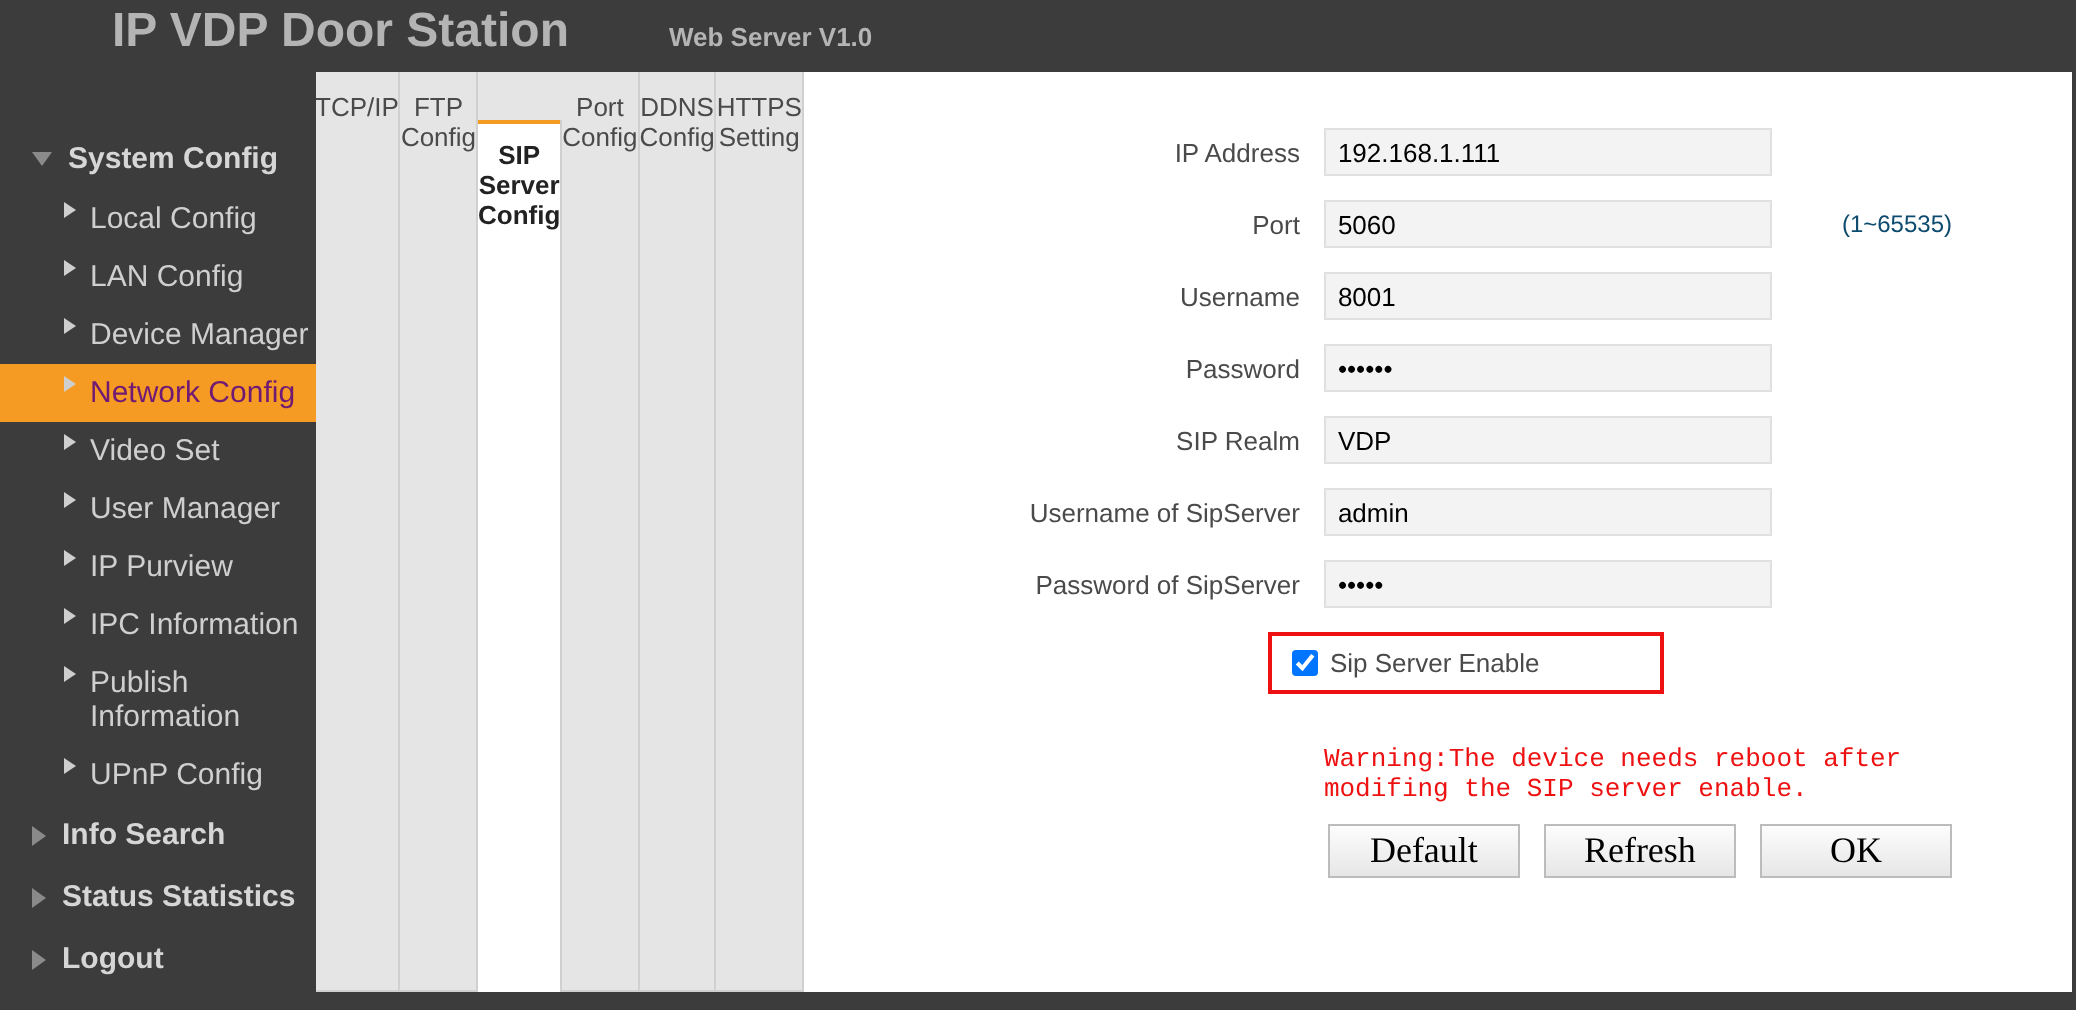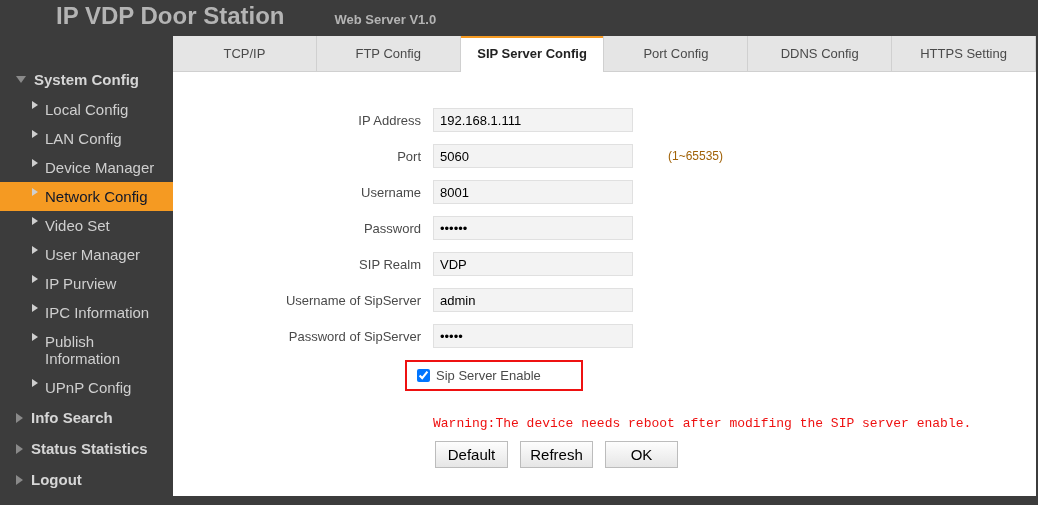--- a/index.html
+++ b/index.html
@@ -13,42 +13,42 @@
     .content { display:flex; height:460px; }
 
     
     .sidebar { width:173px; background:#3c3c3c; padding-top:28px; }
     .group   { color:#d6d6d6; font-size:15px; font-weight:bold; padding:7px 0 7px 16px; cursor:pointer; display:flex; align-items:center; }
     .group .chev { width:0;height:0;border-left:5px solid transparent;border-right:5px solid transparent;border-top:7px solid #8a8a8a; margin-right:8px; }
     .group.collapsed .chev,
     .group .chev.right { border-top:5px solid transparent;border-bottom:5px solid transparent;border-left:7px solid #8a8a8a; border-right:none; }
     .item { color:#cfcfcf; font-size:15px; padding:6px 0 6px 32px; cursor:pointer; display:flex; align-items:flex-start; }
     .item::before { content:""; width:0;height:0;border-top:4px solid transparent;border-bottom:4px solid transparent;border-left:6px solid #cfcfcf; margin-right:7px; }
-    .item.active { background:#f59a22; color:#0f172a; }
+    .item.active { background:#f59a22; color:#701a75; }
 
     
-    .main { flex:1; background:#fff; display:flex; flex-direction:column; border-right:2px solid #3c3c3c;justify-content:space-between; }
+    .main { flex:1; background:#fff; display:flex; border-right:2px solid #3c3c3c;justify-content:space-between; }
     .tabs { display:flex; background:#e5e5e5; }
     .tab  { flex:1; text-align:center; font-size:13px; color:#4a4a4a; padding:10px 0; border-bottom:1px solid #d0d0d0; border-right:1px solid #d0d0d0; cursor:pointer; }
-    .tab.active { background:#fff; font-weight:bold; color:#222; border-bottom:none; position:relative; }
+    .tab.active { background:#fff; font-weight:bold; color:#222; border-bottom:none; position:relative;margin-top:24px; }
     .tab.active::before { content:""; position:absolute; top:0; left:0; right:0; height:2px; background:#f59a22; }
 
     .form { padding:28px 60px; font-size:13px; color:#4a4a4a; }
     .row  { display:flex; align-items:center; margin-bottom:12px; }
     .lbl  { width:200px; text-align:right; padding-right:12px; }
-    .inp  { width:200px; height:24px; background:#f3f3f3; border:1px solid #e0e0e0; padding:0 6px; font-size:13px; font-family:inherit; }
-    .hint { font-size:12px; color:#a16207; margin-left:35px; }
+    .inp  { width:224px; height:24px; background:#f3f3f3; border:1px solid #e0e0e0; padding:0 6px; font-size:13px; font-family:inherit; }
+    .hint { font-size:12px; color:#0c4a6e; margin-left:35px; }
 
-    .cbx-wrap { margin-left:172px; border:2px solid #e11; padding:6px 40px 6px 10px; display:inline-flex; align-items:center; }
+    .cbx-wrap { margin-left:172px; border:2px solid #e11; padding:6px 60px 6px 10px; display:inline-flex; align-items:center; }
     .cbx-wrap input { margin-right:6px; }
 
     .warn { color:#e11; font-size:13px; margin:25px 0 10px 200px;font-family:Liberation Mono, monospace; }
 
     .btns { margin-left:202px; display:flex; gap:12px; }
-    .btn  { width:73px; height:27px; background:linear-gradient(#fdfdfd,#e6e6e6); border:1px solid #bcbcbc; font-size:15px; cursor:pointer; }
+    .btn  { width:96px; height:27px; background:linear-gradient(#fdfdfd,#e6e6e6); border:1px solid #bcbcbc; font-size:18px; cursor:pointer;font-family:Liberation Serif, serif; }
 
     .footer { height:13px; background:#3c3c3c; }
   </style>
 </head>
 <body>
 
 <div class="header">
   <div class="title">IP VDP Door Station</div>
   <div class="sub">Web Server V1.0</div>
 </div>

